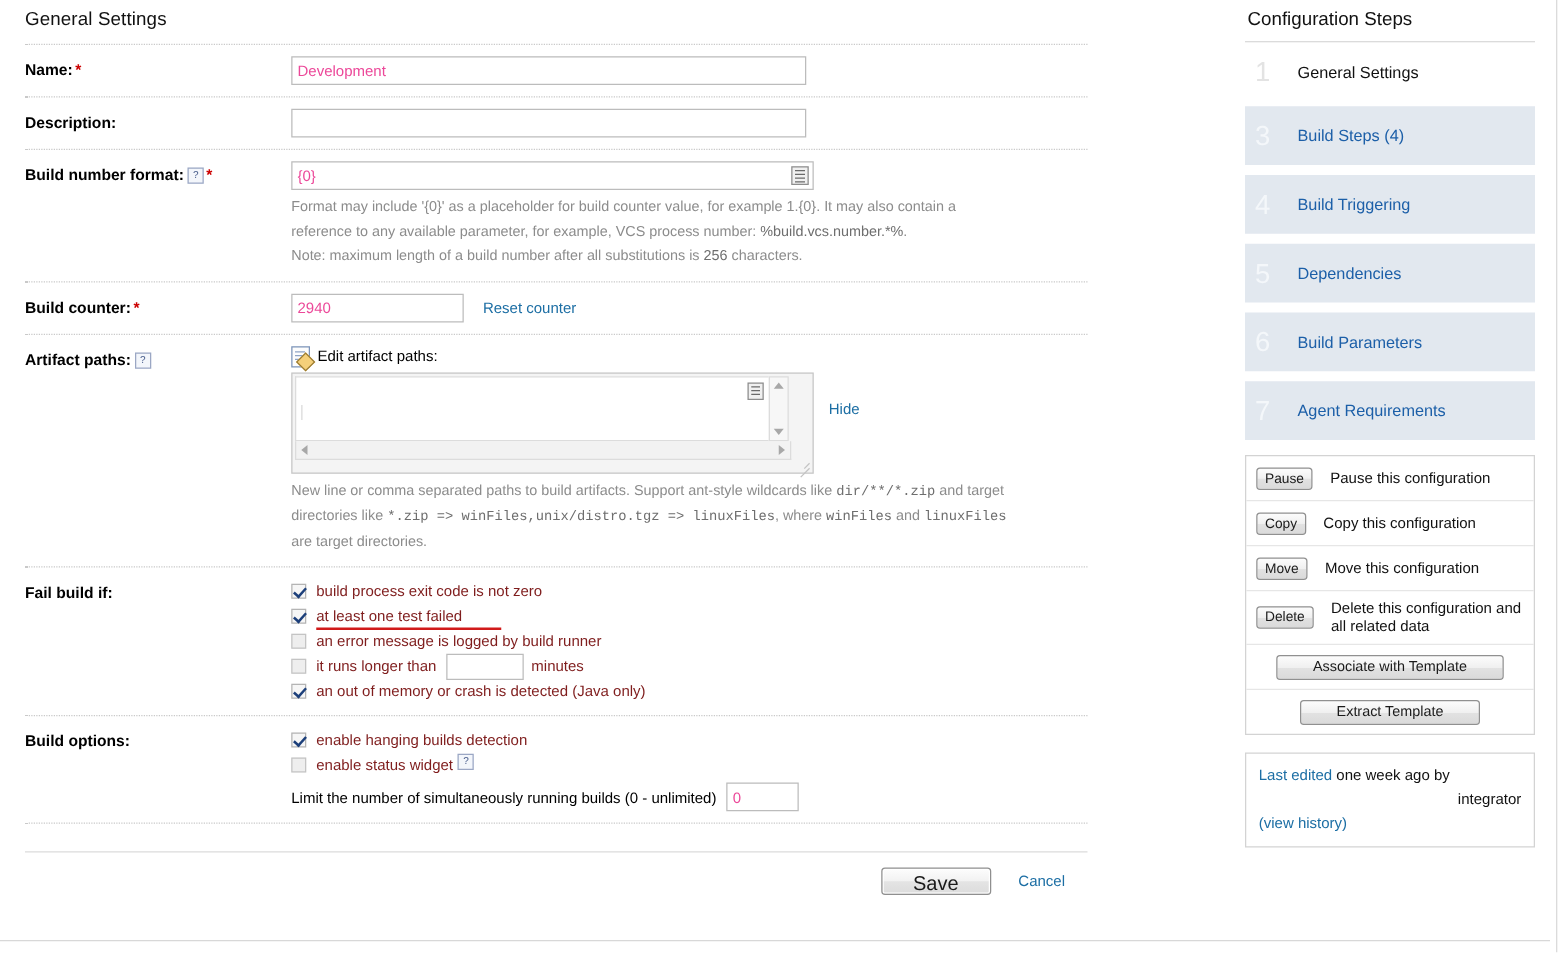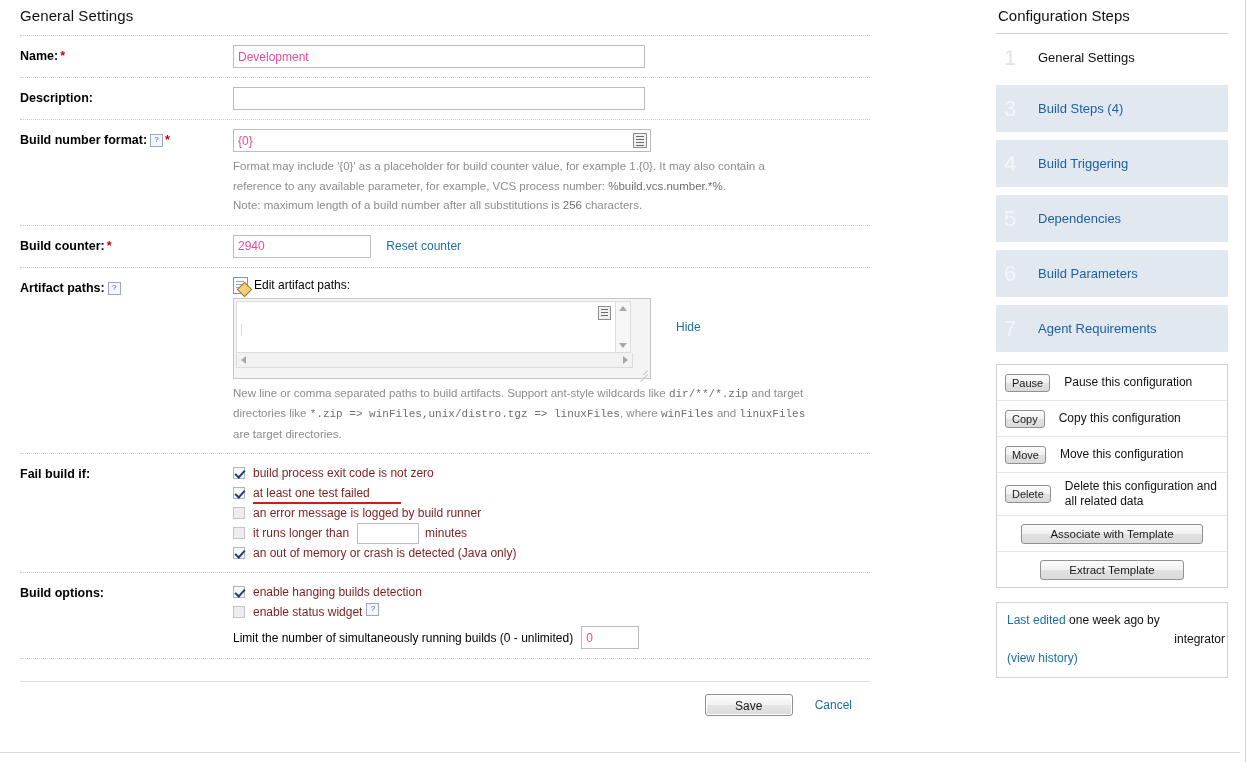--- a/index.html
+++ b/index.html
@@ -226,21 +226,21 @@
   .resize-grip {
     position: absolute; right: 2px; bottom: 2px;
     width: 9px; height: 9px;
   }
   .resize-grip:before, .resize-grip:after {
     content: ""; position: absolute; background: #c3c3c3;
     height: 1px; transform: rotate(-45deg); transform-origin: right bottom;
   }
   .resize-grip:before { width: 10px; right: 0; bottom: 1px; }
   .resize-grip:after { width: 6px; right: 0; bottom: 5px; }
-  .hide-link { margin-left: 25px; margin-top: 22px; font-size: 12px; }
+  .hide-link { margin-left: 12px; margin-top: 22px; font-size: 12px; }
 
   
   .cb-row {
     display: flex;
     align-items: center;
     height: 20px;
     position: relative;
   }
   .cb {
     width: 12px; height: 12px;
@@ -282,21 +282,21 @@
     align-items: center;
     padding-right: 18px;
   }
   .spacer-row {
     margin: 0 20px;
     border-top: 1px dotted #c9c9c9;
     height: 22px;
   }
   button.btn {
     font-family: "Liberation Sans", sans-serif;
-    font-size: 12px;
+    font-size: 16px;
     color: #1a1a1a;
     background: linear-gradient(to bottom, #fdfdfd 0%, #f2f2f2 48%, #e4e4e4 52%, #dcdcdc 100%);
     border: 1px solid #8f8f8f;
     border-radius: 3px;
     padding: 4px 0;
     cursor: pointer;
   }
   button.save-btn { width: 88px; height: 22px; box-shadow: inset 0 0 0 1px #fff; }
   .cancel-link { margin-left: 22px; font-size: 12px; }
 
@@ -377,21 +377,21 @@
     border: 1px solid #909090;
     border-radius: 3px;
     padding: 3px 0;
     cursor: pointer;
   }
   .wide-btn.narrow { width: 144px; }
 
   .edited-panel {
     border: 1px solid #d3d3d3;
     margin-top: 14px;
-    padding: 8px 2px 9px 10px;
+    padding: 8px 10px 9px 10px;
     font-size: 12px;
     line-height: 19px;
     color: #111;
   }
   .edited-line2 { text-align: right; }
 </style>
 </head>
 <body>
 
 <div id="page">

